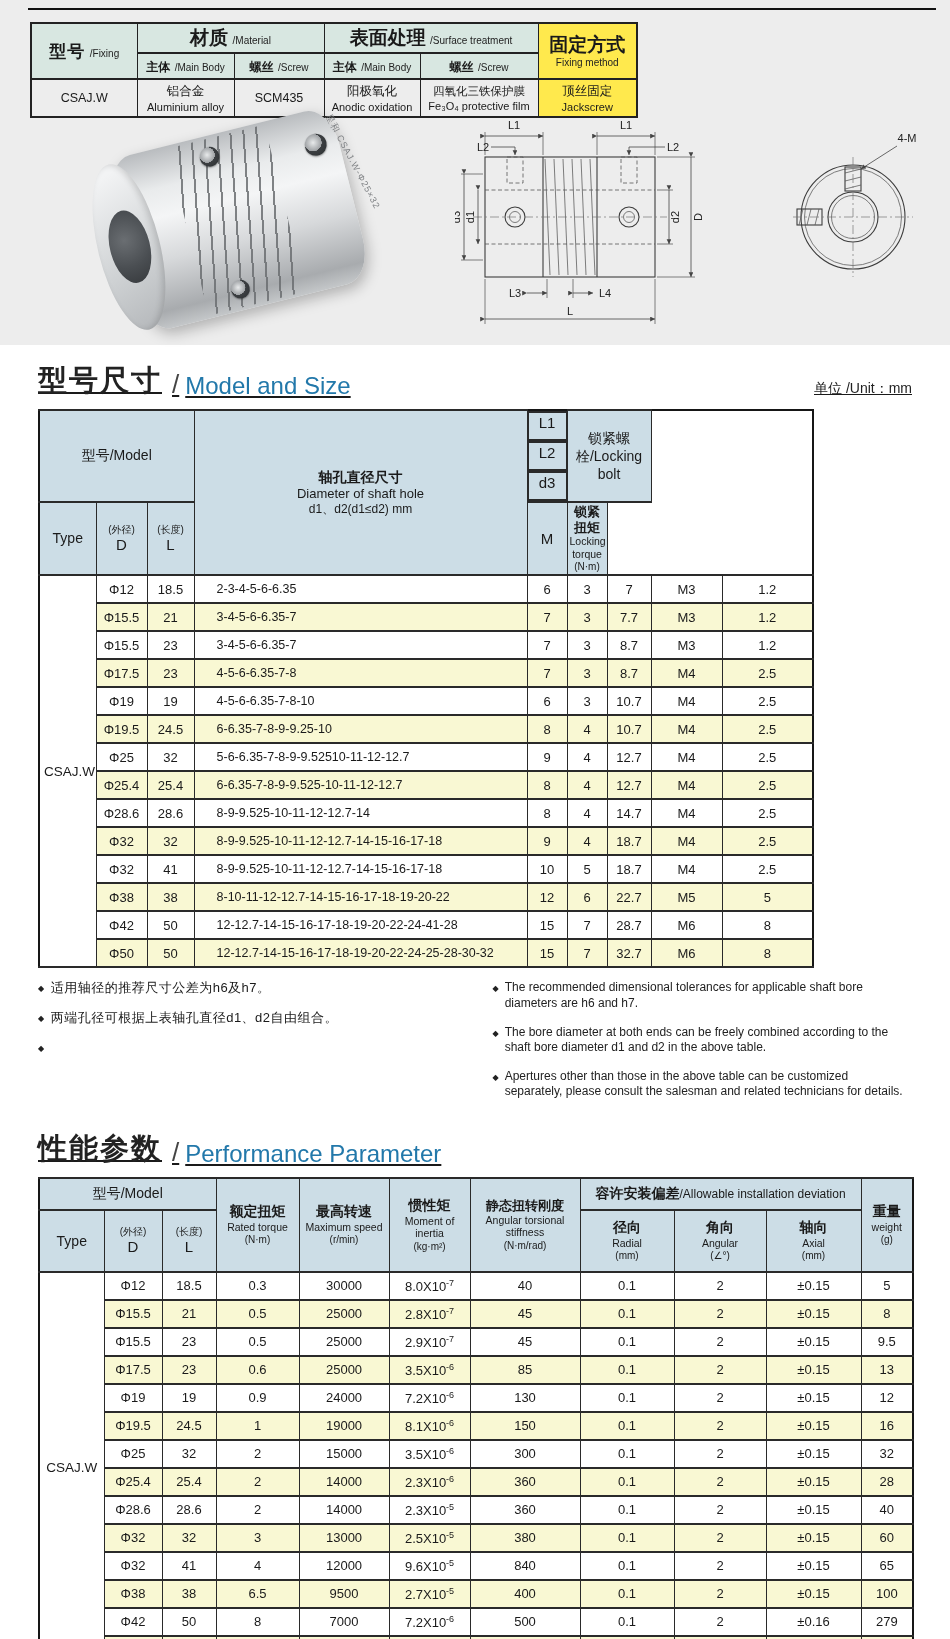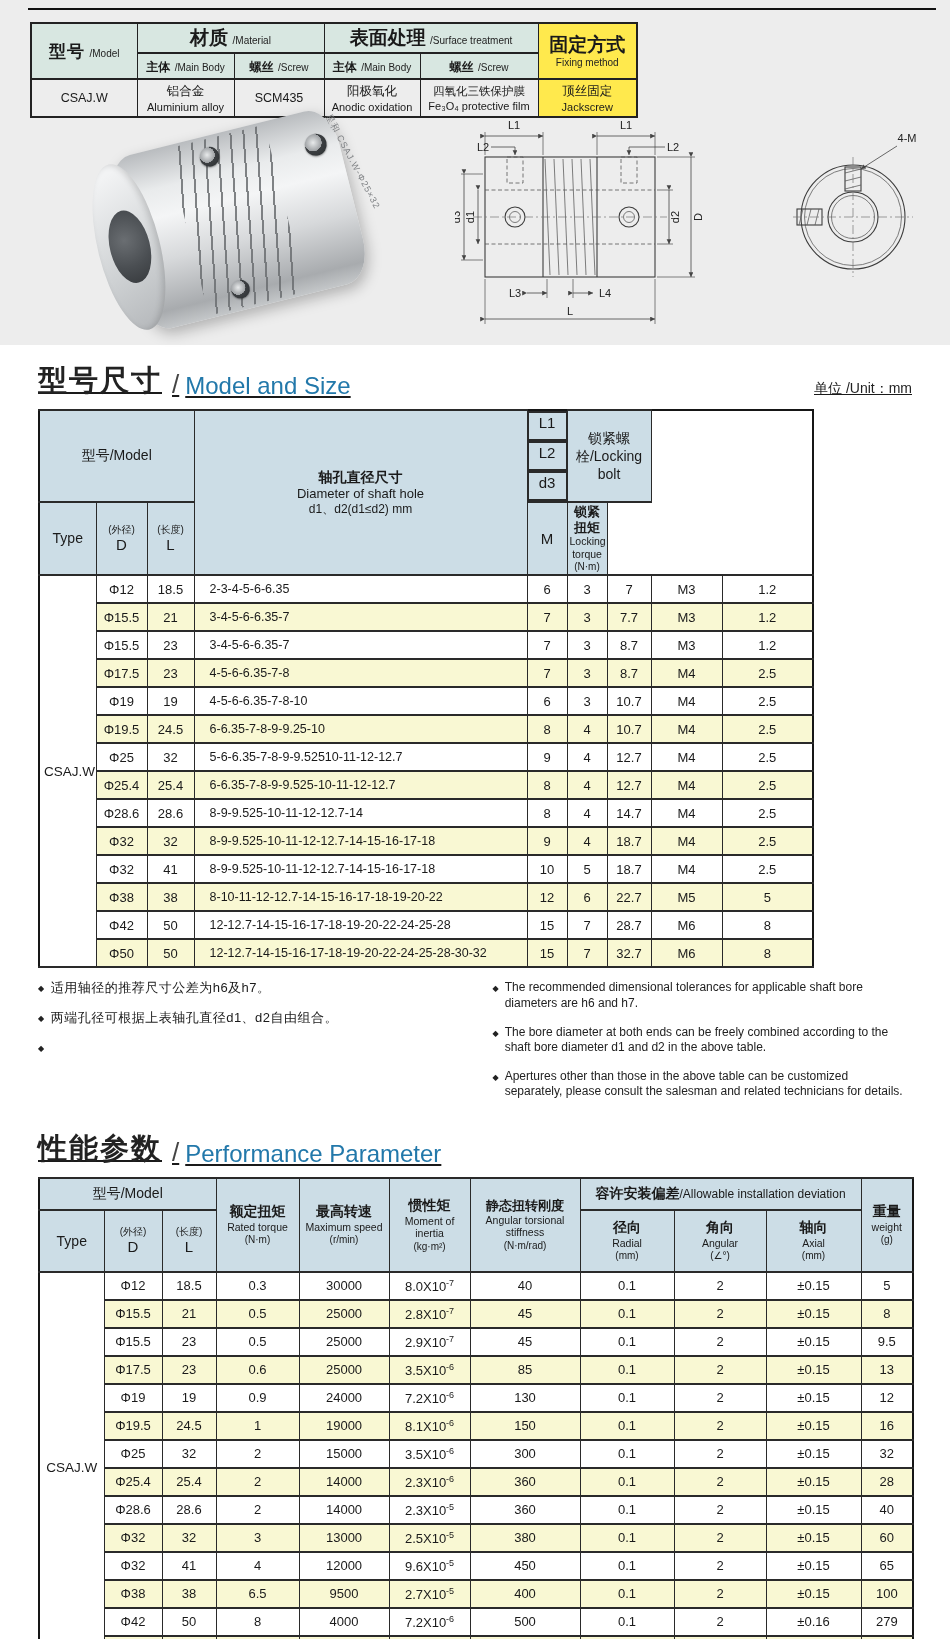--- a/index.html
+++ b/index.html
@@ -68,21 +68,21 @@
   .t-sep { font-size:26px; color:#444; margin:0 6px 1px 10px; }
   .t-en { font-size:24px; color:#2278aa; margin-bottom:1px; }
   .unit { margin-left:auto; font-size:14px; color:#222; margin-bottom:3px; }
 
   .data-table { border:2px solid #161616; background:#fff; }
   .data-table th, .data-table td { border:solid #2a2a2a; border-width:2px 1px; }
   .data-table th { background:#ccdde6; font-weight:normal; vertical-align:middle; text-align:center; padding:1px 2px; }
   .data-table td { font-size:13px; text-align:center; height:28px; padding:0 4px; background:#fff; }
   .data-table tr.alt td { background:#f9f8d3; }
   .data-table td.type-cell { background:#fff; font-size:13.5px; }
-  .data-table td.left { text-align:left; padding-left:15px; font-size:12.5px; }
+  .data-table td.left { text-align:left; padding-left:22px; font-size:12.5px; }
   .h-cn  { display:block; font-size:14px; font-weight:bold; line-height:1.25; }
   .h-cn2 { display:block; font-size:13px; font-weight:bold; line-height:1.2; }
   .h-en  { display:block; font-size:10.5px; line-height:1.2; }
   .h-unit{ display:block; font-size:10px; line-height:1.3; }
   .h-sym { display:block; font-size:15px; line-height:1.2; }
   .h-mix { font-size:14px; font-weight:bold; }
   .h-mix .en { font-weight:normal; font-size:12px; }
   .size-table { width:774px; }
   .size-table .hrow1 th { height:30px; }
   .size-table .hrow2 th { height:50px; }
@@ -112,21 +112,21 @@
       <colgroup>
           <col style="width:106px">
           <col style="width:97px">
           <col style="width:90px">
           <col style="width:96px">
           <col style="width:118px">
           <col style="width:99px">
         </colgroup>
       <tbody>
           <tr class="hrow1">
-        <th rowspan="2"><span class="h-big">型号</span> <span class="h-en" style="display:inline">/Model</span></th>
+        <th rowspan="2"><span class="h-big">型号</span> <span class="h-en" style="display:inline">/Fixing</span></th>
         <th colspan="2"><span class="h-cn" style="display:inline">材质</span> <span class="h-en" style="display:inline">/Material</span></th>
         <th colspan="2"><span class="h-cn" style="display:inline">表面处理</span> <span class="h-en" style="display:inline">/Surface treatment</span></th>
         <th rowspan="2" class="fix-h">
               <span class="h-cn">固定方式</span>
               <span class="h-en">Fixing method</span>
             </th>
       </tr>
       <tr class="hrow2">
         <th><span class="h-cn" style="display:inline;font-size:12px">主体</span> <span class="h-en" style="display:inline">/Main Body</span></th>
         <th><span class="h-cn" style="display:inline;font-size:12px">螺丝</span> <span class="h-en" style="display:inline">/Screw</span></th>
@@ -414,21 +414,21 @@
             <td class="left">8-10-11-12-12.7-14-15-16-17-18-19-20-22</td>
             <td>12</td>
             <td>6</td>
             <td>22.7</td>
             <td>M5</td>
             <td>5</td>
           </tr>
           <tr>
             <td>Φ42</td>
             <td>50</td>
-            <td class="left">12-12.7-14-15-16-17-18-19-20-22-24-25-28</td>
+            <td class="left">12-12.7-14-15-16-17-18-19-20-22-24-41-28</td>
             <td>15</td>
             <td>7</td>
             <td>28.7</td>
             <td>M6</td>
             <td>8</td>
           </tr>
           <tr class="alt">
             <td>Φ50</td>
             <td>50</td>
             <td class="left">12-12.7-14-15-16-17-18-19-20-22-24-25-28-30-32</td>
@@ -673,21 +673,21 @@
             <td>2</td>
             <td>±0.15</td>
             <td>60</td>
           </tr>
           <tr>
             <td>Φ32</td>
             <td>41</td>
             <td>4</td>
             <td>12000</td>
             <td>9.6X10<sup>-5</sup></td>
-            <td>450</td>
+            <td>840</td>
             <td>0.1</td>
             <td>2</td>
             <td>±0.15</td>
             <td>65</td>
           </tr>
           <tr class="alt">
             <td>Φ38</td>
             <td>38</td>
             <td>6.5</td>
             <td>9500</td>
@@ -695,21 +695,21 @@
             <td>400</td>
             <td>0.1</td>
             <td>2</td>
             <td>±0.15</td>
             <td>100</td>
           </tr>
           <tr>
             <td>Φ42</td>
             <td>50</td>
             <td>8</td>
-            <td>4000</td>
+            <td>7000</td>
             <td>7.2X10<sup>-6</sup></td>
             <td>500</td>
             <td>0.1</td>
             <td>2</td>
             <td>±0.16</td>
             <td>279</td>
           </tr>
           <tr class="alt">
             <td>Φ50</td>
             <td>50</td>

